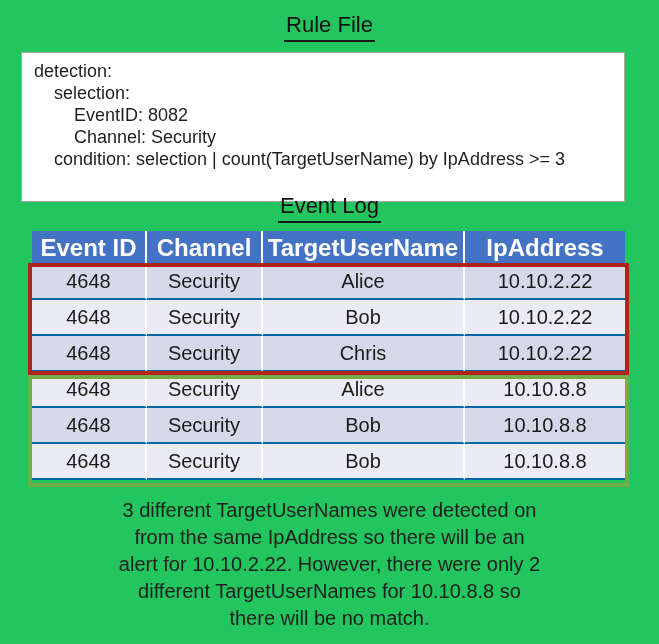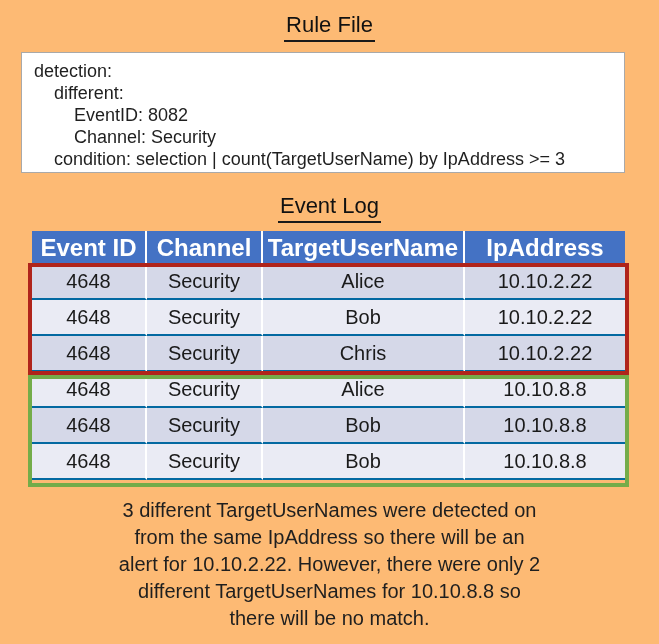--- a/index.html
+++ b/index.html
@@ -1,21 +1,21 @@
 <!DOCTYPE html>
 <html><head>
 <meta charset="utf-8">
 <style>
   * { margin: 0; padding: 0; box-sizing: border-box; }
   html, body { background: #ffffff; }
   .page {
     position: relative;
     width: 659px;
     height: 644px;
-    background: #fdba74;
+    background: #22c55e;
     font-family: "Liberation Sans", sans-serif;
     color: #1a1a1a;
     overflow: hidden;
   }
   .section-title {
     position: absolute;
     left: 0;
     width: 100%;
     text-align: center;
     font-size: 22px;
@@ -28,21 +28,21 @@
     padding: 0 2px 2px 2px;
   }
   .title-rule-file { top: 12px; }
   .title-event-log { top: 193px; }
 
   .rule-box {
     position: absolute;
     left: 21px;
     top: 52px;
     width: 604px;
-    height: 121px;
+    height: 150px;
     border: 1px solid #a9a9a9;
     background: #ffffff;
     padding: 7px 16px 0 12px;
   }
   .rule-box .code-line {
     font-family: "Liberation Sans", sans-serif;
     font-size: 18px;
     line-height: 22px;
     white-space: pre;
     color: #1f1f1f;
@@ -112,21 +112,21 @@
 <body>
 
 <div class="page">
 
   <div class="section-title title-rule-file">
     <span>Rule File</span>
   </div>
 
   <div class="rule-box">
     <div class="code-line">detection:</div>
-    <div class="code-line">    different:</div>
+    <div class="code-line">    selection:</div>
     <div class="code-line">        EventID: 8082</div>
     <div class="code-line">        Channel: Security</div>
     <div class="code-line">    condition: selection | count(TargetUserName) by IpAddress &gt;= 3</div>
   </div>
 
   <div class="section-title title-event-log">
     <span>Event Log</span>
   </div>
 
   <div class="event-table">

